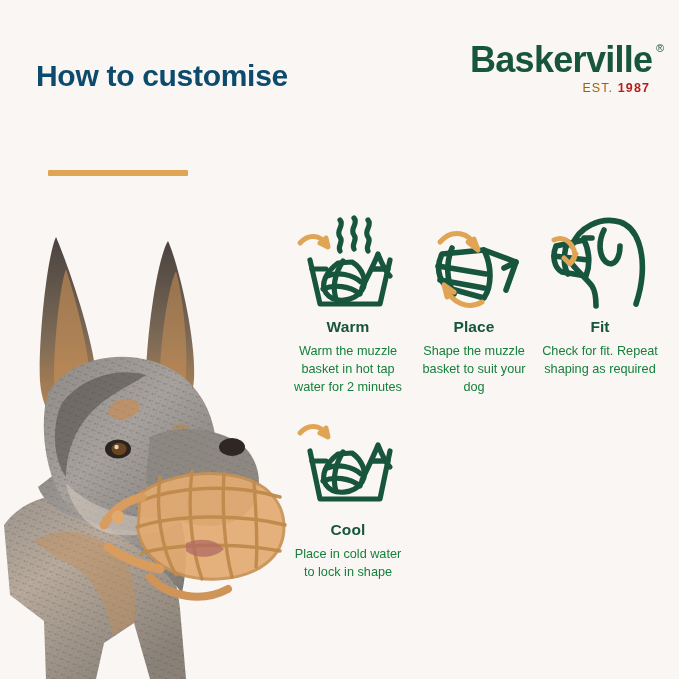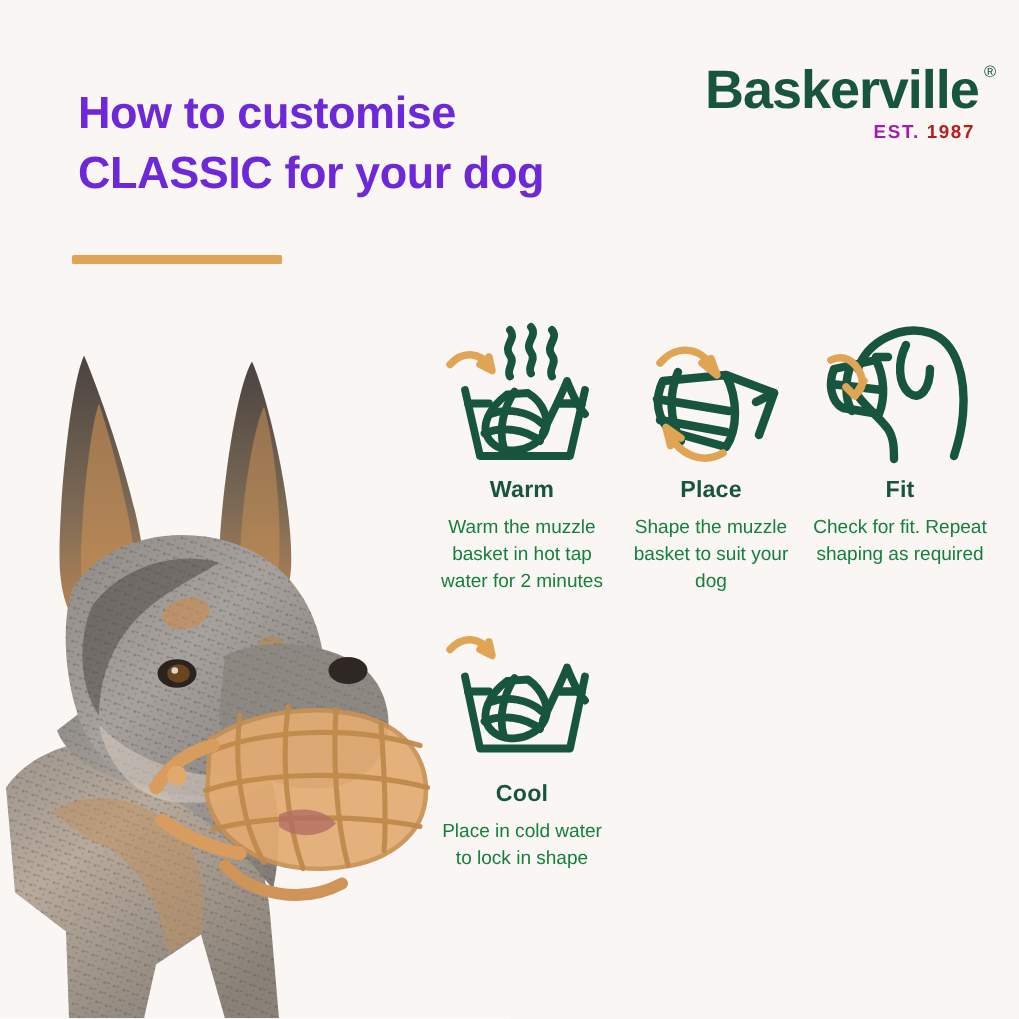--- a/index.html
+++ b/index.html
@@ -44,33 +44,33 @@
     font-weight: normal;
     color: #17553e;
   }
   #brand-est-line {
     margin-top: 4px;
     font-size: 12.5px;
     letter-spacing: 1.1px;
     white-space: nowrap;
     line-height: 1;
   }
-  #brand-est { color: #a21caf; font-weight: 700; }
+  #brand-est { color: #a16207; font-weight: 400; }
   #brand-year { color: #b91c1c; font-weight: 600; }
 
   
   #headline {
     position: absolute;
-    left: 52px;
+    left: 36px;
     top: 56px;
     width: 380px;
     font-size: 30px;
     font-weight: bold;
     line-height: 1.32;
-    color: #6d28d9;
+    color: #0c4a6e;
     letter-spacing: -0.3px;
   }
   #headline .ln { display: block; }
   #headline-rule {
     position: absolute;
     left: 48px;
     top: 170px;
     width: 140px;
     height: 6px;
     background: #e0a455;
@@ -138,21 +138,20 @@
       <span>Baskerville</span><span id="brand-reg">®</span>
     </div>
     <div id="brand-est-line">
       <span id="brand-est">EST.</span>
       <span id="brand-year">1987</span>
     </div>
   </div>
 
   <div id="headline">
     <span class="ln">How to customise</span>
-    <span class="ln">CLASSIC for your dog</span>
   </div>
   <div id="headline-rule"></div>
 
   <div id="dog-photo">
     <svg viewBox="0 0 290 454" xmlns="http://www.w3.org/2000/svg">
       <defs>
         <linearGradient id="coatGrad" x1="0" y1="0" x2="1" y2="1">
           <stop offset="0%" stop-color="#8e8a86"></stop>
           <stop offset="45%" stop-color="#a7a29d"></stop>
           <stop offset="100%" stop-color="#7d7873"></stop>

